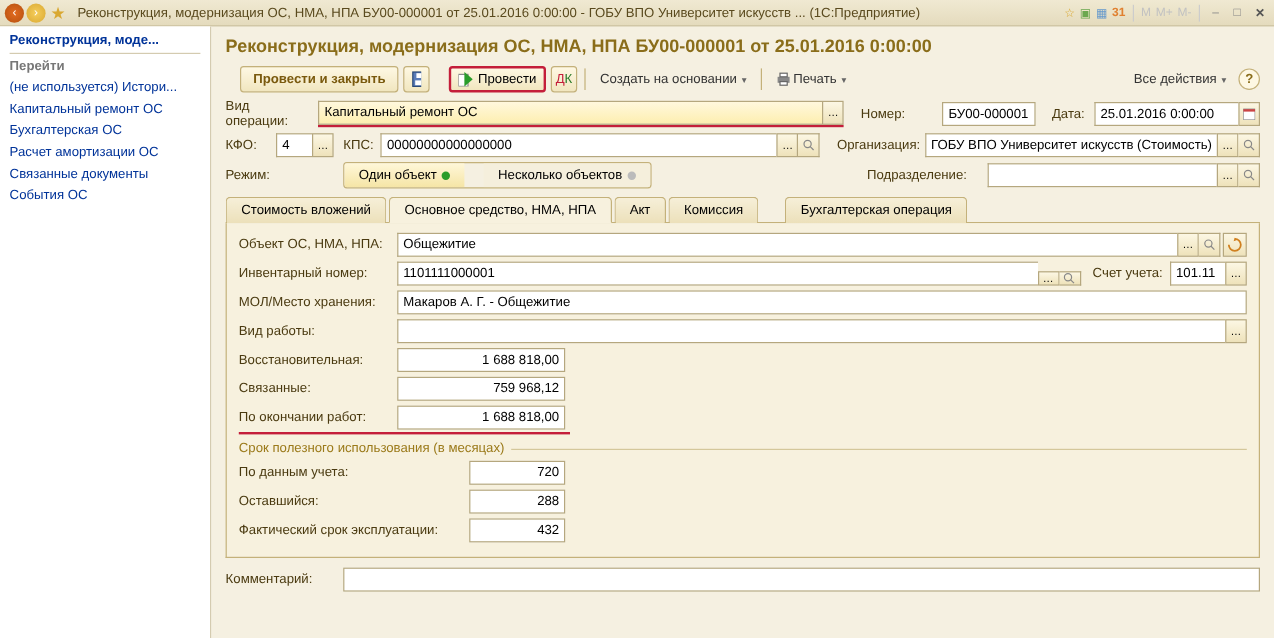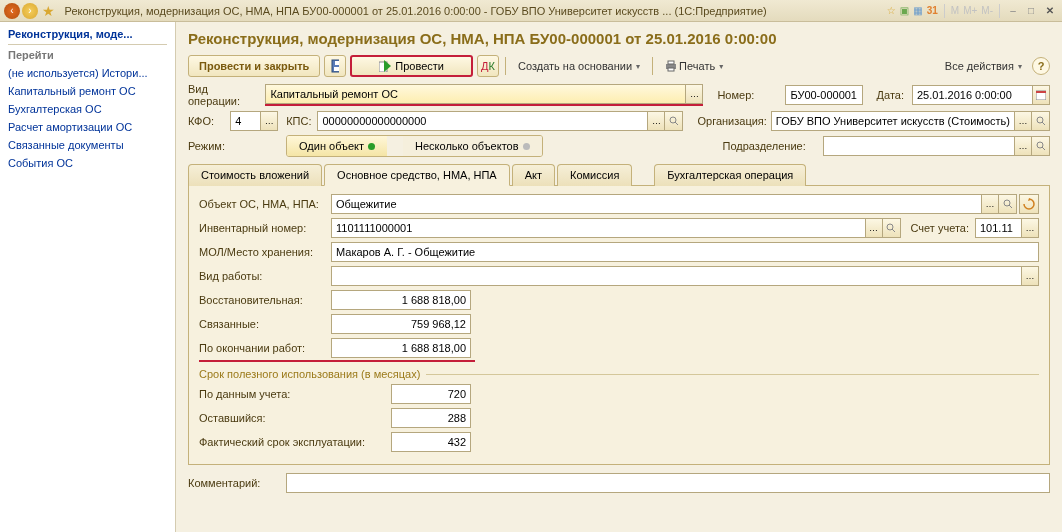--- a/index.html
+++ b/index.html
@@ -23,22 +23,22 @@
   .side-title { color:#003399; font-weight:bold; font-size:11px; margin-bottom:4px; white-space:nowrap; overflow:hidden; text-overflow:ellipsis; }
   .side-sep { border-top:1px solid #d4cbb0; margin:4px 0; }
   .side-head { color:#777; font-weight:bold; margin-bottom:3px; }
   .side-link { color:#003399; padding:3px 0; cursor:pointer; display:block; }
   
   .main { flex:1; padding:6px 12px 6px 12px; overflow:hidden; }
   
   h1 { color:#8a6d1a; font-size:15px; font-weight:bold; margin:2px 0 8px 0; }
   
   .toolbar { display:flex; align-items:center; gap:4px; margin-bottom:6px; }
-  .btn { background: linear-gradient(#fef8e3,#f1e6bf); border:1px solid #c4b17a; border-radius:3px; padding:3px 10px; cursor:pointer; display:inline-flex; align-items:center; gap:4px; height:22px; }
-  .btn.hl { border:2px solid #c41e3a; padding:2px 27px; }
+  .btn { background: linear-gradient(#fef8e3,#f1e6bf); border:1px solid #c4b17a; border-radius:3px; padding:3px 10px; cursor:pointer; display:inline-flex; align-items:center; gap:4px; height:22px;margin-left:12px; }
+  .btn.hl { border:2px solid #c41e3a; padding:2px 6px; }
   .btn.bold { font-weight:bold; color:#7a5a0e;}
   .icon-btn { background: linear-gradient(#fef8e3,#f1e6bf); border:1px solid #c4b17a; border-radius:3px; width:22px; height:22px; display:inline-flex; align-items:center; justify-content:center; cursor:pointer; }
   .toolbar-link { color:#333; padding:0 6px; cursor:pointer; display:inline-flex; align-items:center; gap:2px; }
   .dd::after { content:"▾"; font-size:8px; margin-left:2px; color:#666; }
   .toolbar .spacer { flex:1; }
   .help { width:18px; height:18px; border-radius:50%; background:#fef8e3; border:1px solid #c4b17a; display:inline-flex; align-items:center; justify-content:center; color:#8a6d1a; font-weight:bold; cursor:pointer;}
   
   .form-row { display:flex; align-items:center; margin-bottom:4px; gap:0; }
   .form-row label { color:#4a3a10; padding-right:4px; display:inline-block; }
   .input { background:#fff; border:1px solid #b5a77e; height:20px; padding:0 4px; display:inline-flex; align-items:center; }
@@ -252,21 +252,21 @@
         <div class="sq-btn">
           <svg width="12" height="12">
               <path d="M6 1 A5 5 0 1 1 1 6" fill="none" stroke="#d08020" stroke-width="1.5"></path>
               <path d="M6 0 L8 2 L5 3 Z" fill="#d08020"></path>
             </svg>
         </div>
       </div>
 
       <div class="form-row">
         <label style="width:132px;">Инвентарный номер:</label>
-        <div class="input-wrap" style="flex:1;">
+        <div class="input-wrap" style="flex:1;align-items:flex-end;">
           <div class="input" style="flex:1;">1101111000001</div>
           <div class="mini-btn">…</div>
           <div class="mini-btn">
             <svg width="10" height="10">
                 <circle cx="4" cy="4" r="3" fill="none" stroke="#888"></circle>
                 <line x1="6" y1="6" x2="9" y2="9" stroke="#888"></line>
               </svg>
           </div>
         </div>
         <label style="padding:0 6px 0 10px;">Счет учета:</label>

